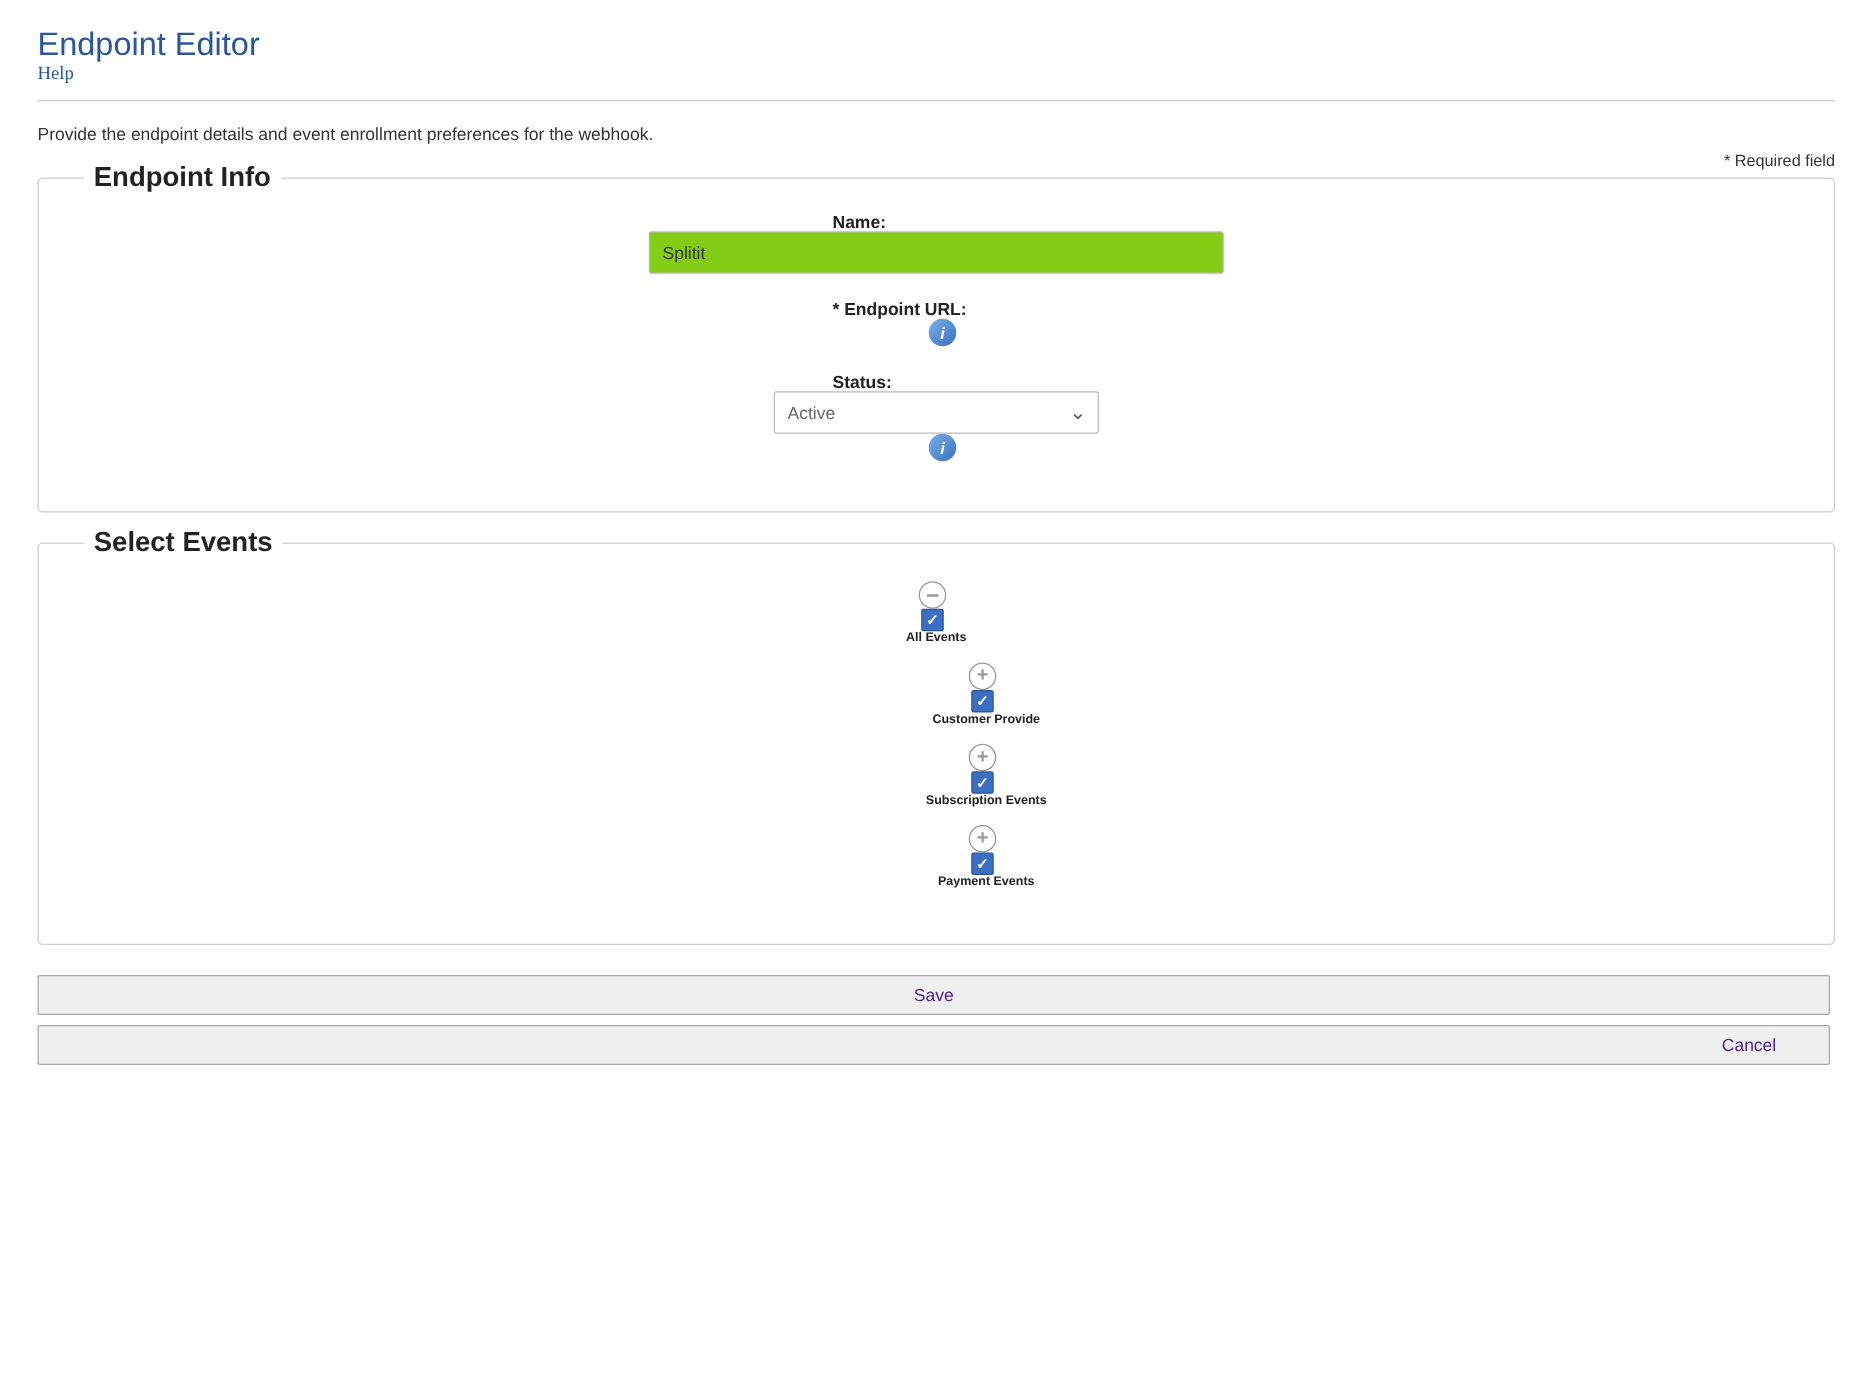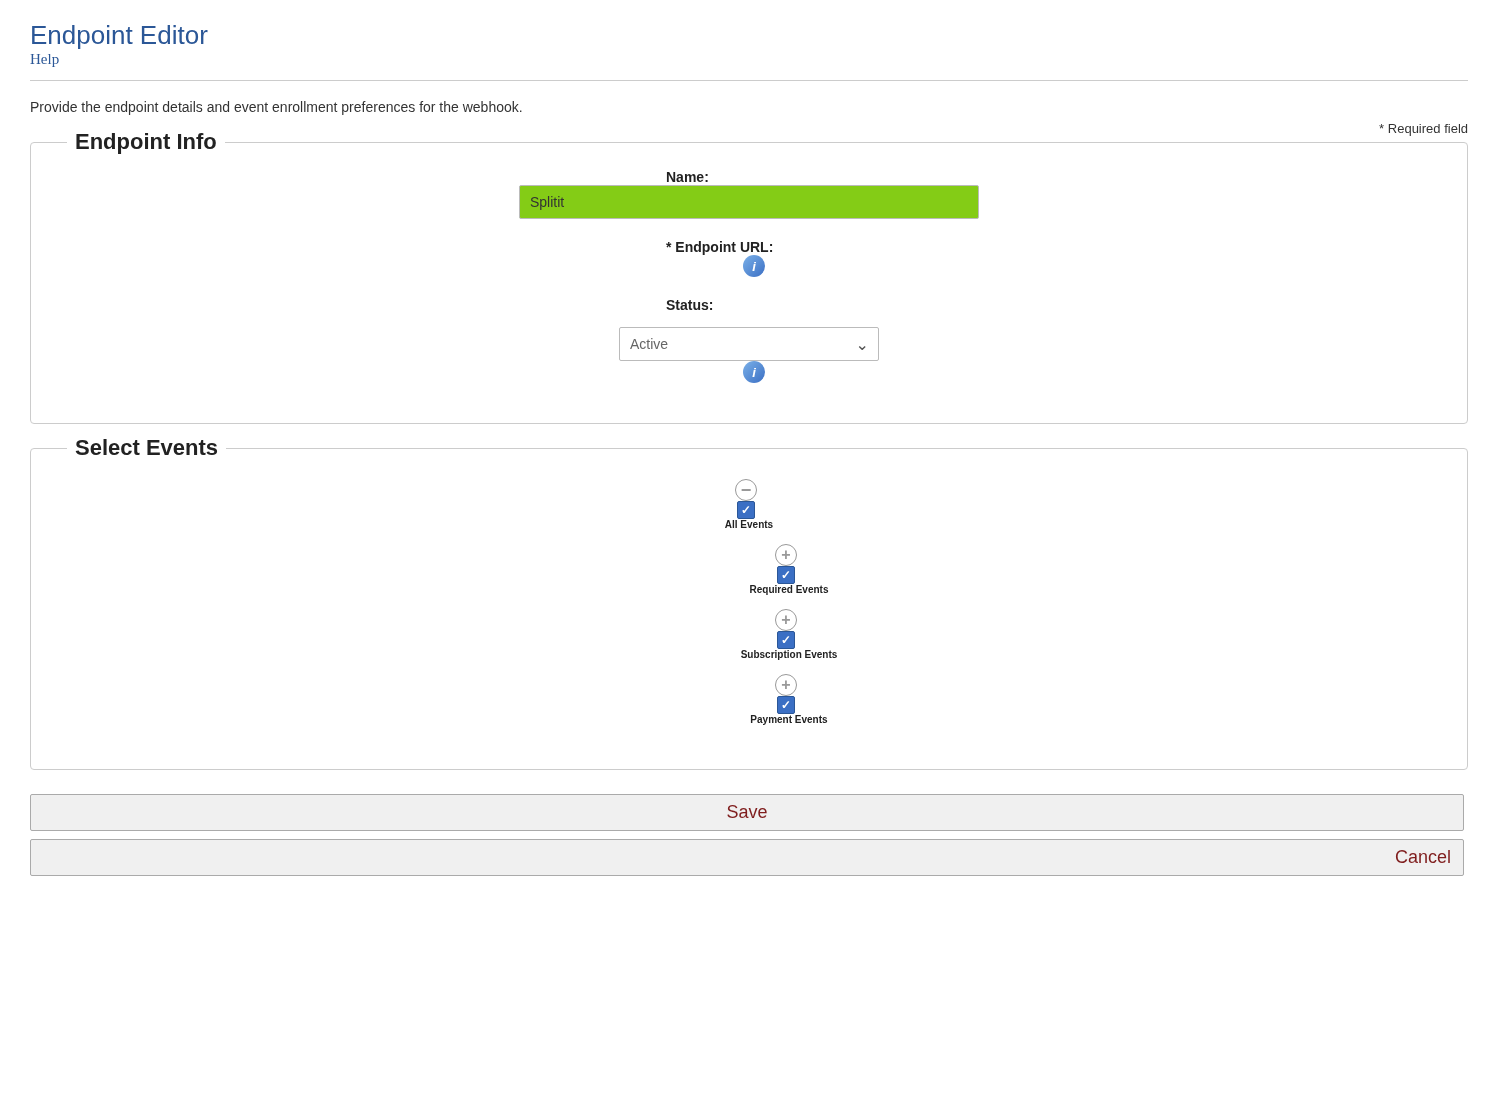--- a/index.html
+++ b/index.html
@@ -116,21 +116,20 @@
       color: #666;
       border-radius: 2px;
       appearance: none;
       -webkit-appearance: none;
       cursor: pointer;
     }
 
     .select-wrapper {
       position: relative;
       display: inline-block;
-      margin-top: 14px;
     }
 
     .select-wrapper::after {
       content: '⌄';
       position: absolute;
       right: 10px;
       top: 50%;
       transform: translateY(-50%);
       pointer-events: none;
       color: #555;
@@ -226,26 +225,26 @@
     
     .footer-buttons {
       display: flex;
       justify-content: flex-end;
       gap: 8px;
       margin-top: 10px;
       padding-right: 4px;
     }
 
     .btn {
-      padding: 7px 12px;
-      font-size: 18px;
+      padding: 7px 42px;
+      font-size: 14px;
       border: 1px solid #aaa;
       background: #f5f5f5;
       cursor: pointer;
-      color: #7f1d1d;
+      color: #4c1d95;
       border-radius: 2px;
     }
 
     .btn-save {
       background: #f0f0f0;
     }
 
     .btn-cancel {
       background: #f0f0f0;
       text-align: right;
@@ -298,21 +297,21 @@
 
       <div class="event-row">
         <span class="circle-btn minus">−</span>
         <span class="checkbox-blue"></span>
         <span class="event-label">All Events</span>
       </div>
 
       <div class="event-row child">
         <span class="circle-btn">+</span>
         <span class="checkbox-blue"></span>
-        <span class="event-label">Required Events</span>
+        <span class="event-label">Customer Provide</span>
       </div>
 
       <div class="event-row child">
         <span class="circle-btn">+</span>
         <span class="checkbox-blue"></span>
         <span class="event-label">Subscription Events</span>
       </div>
 
       <div class="event-row child">
         <span class="circle-btn">+</span>

